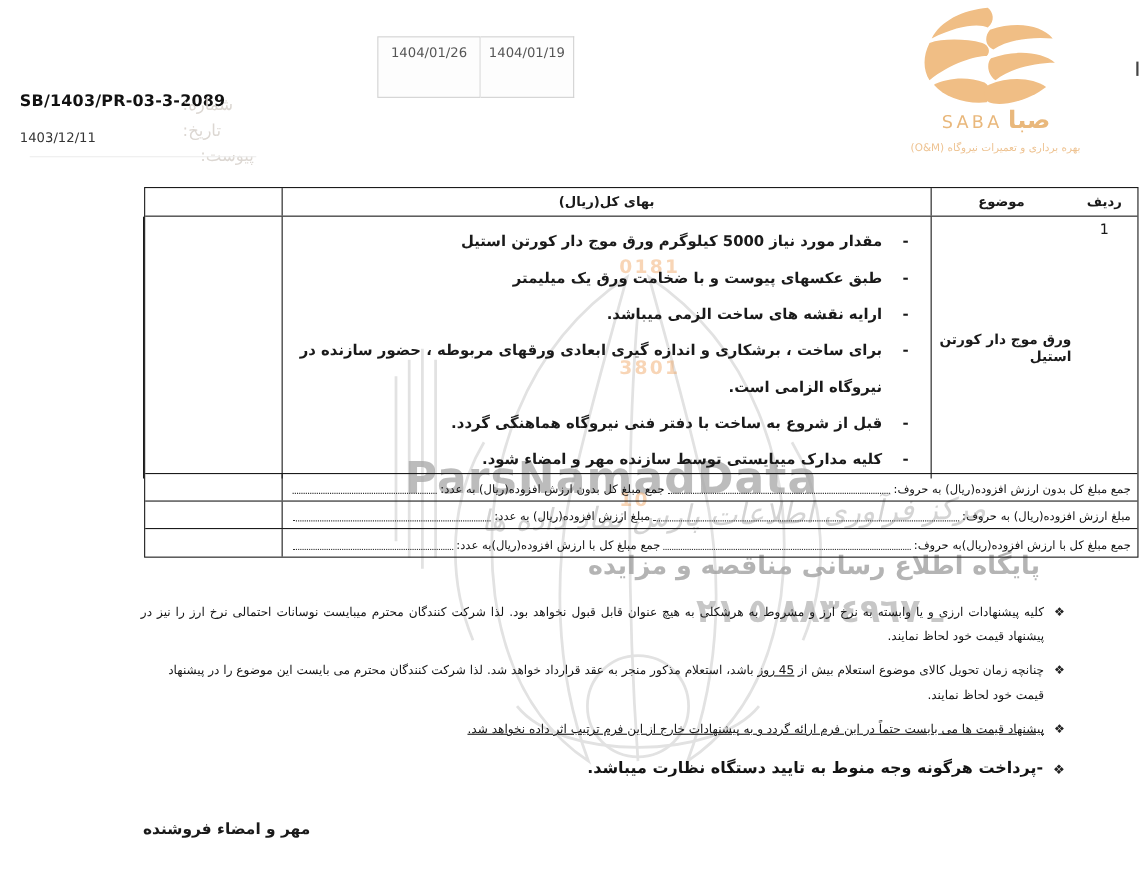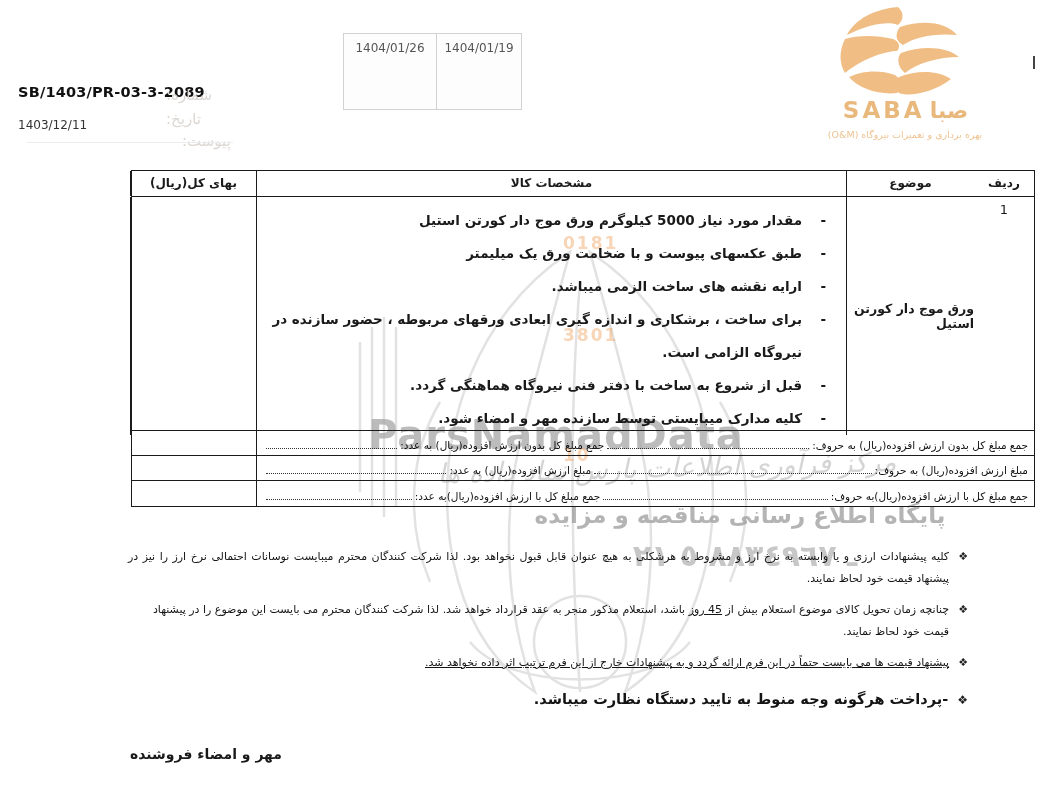--- a/index.html
+++ b/index.html
@@ -43,33 +43,33 @@
   .ref-number { left:18px; top:84px; font-size:14.5px; font-weight:bold; color:#111; letter-spacing:.2px; }
   .ref-date   { left:18px; top:118px; font-size:12px; color:#333; }
   .ghost-label { color:#dcd7d2; font-size:15px; direction:rtl; }
   .gl-num  { left:166px; top:86px; }
   .gl-date { left:166px; top:110px; }
   .gl-att  { left:166px; top:132px;margin-left:16px; }
   .ref-underline { left:27px; top:142px; width:206px; height:0; border-top:1px solid #ededed; }
 
   .dates-box { left:343px; top:33px; display:flex; }
   .date-cell {
-    width:94px; height:77px; border:1px solid #d2d2d2; background:#fdfdfd;
+    width:94px; height:56px; border:1px solid #d2d2d2; background:#fdfdfd;
     font-size:12px; color:#555; text-align:center; padding-top:7px;
   }
   .date-cell + .date-cell { width:85px; border-left:none; }
 
   .edge-tick { left:1033px; top:56px; width:2px; height:13px; background:#444; }
 
   
   .logo-mark { left:835px; top:5px; }
   .logo-word { left:808px; top:97px; width:195px; direction:rtl; text-align:center;
                color:#e9b87c; white-space:nowrap; }
   .logo-word .fa { font-size:22px; font-weight:bold; }
-  .logo-word .en { font-size:23px; font-weight:bold; letter-spacing:3px; }
+  .logo-word .en { font-size:16px; font-weight:normal; letter-spacing:3px; }
   .logo-sub  { left:800px; top:129px; width:210px; direction:rtl; text-align:center;
                font-size:9.5px; color:#eec392; }
 
   
   .doc-table { left:131px; top:170px; width:904px; border:1.5px solid #1b1b1b; direction:rtl; }
   .t-grid { display:grid; grid-template-columns:60px 128px 590px 126px; }
   .t-head { height:26px; border-bottom:1px solid #1b1b1b; }
   .t-head > div {
     font-size:12px; font-weight:bold; text-align:center; padding-top:5px;
   }
@@ -160,21 +160,20 @@
     <span class="fa">صبا</span>
     <span class="en">SABA</span>
   </div>
   <div class="abs logo-sub">بهره برداری و تعمیرات نیروگاه (O&amp;M)</div>
 
   <div class="abs doc-table">
 
     <div class="t-grid t-head">
       <div>ردیف</div>
       <div class="c-b">موضوع</div>
-      <div class="c-b">مشخصات کالا</div>
       <div class="c-b">بهای کل(ریال)</div>
     </div>
 
     <div class="t-grid t-row">
       <div class="cell-rowno">1</div>
       <div class="c-b cell-subject">ورق موج دار کورتن استیل</div>
       <div class="c-b cell-specs">
         <ul>
           <li><span class="dash">-</span><span>مقدار مورد نیاز  5000 کیلوگرم ورق موج دار کورتن استیل</span></li>
           <li><span class="dash">-</span><span>طبق عکسهای پیوست و با ضخامت ورق  یک میلیمتر</span></li>

